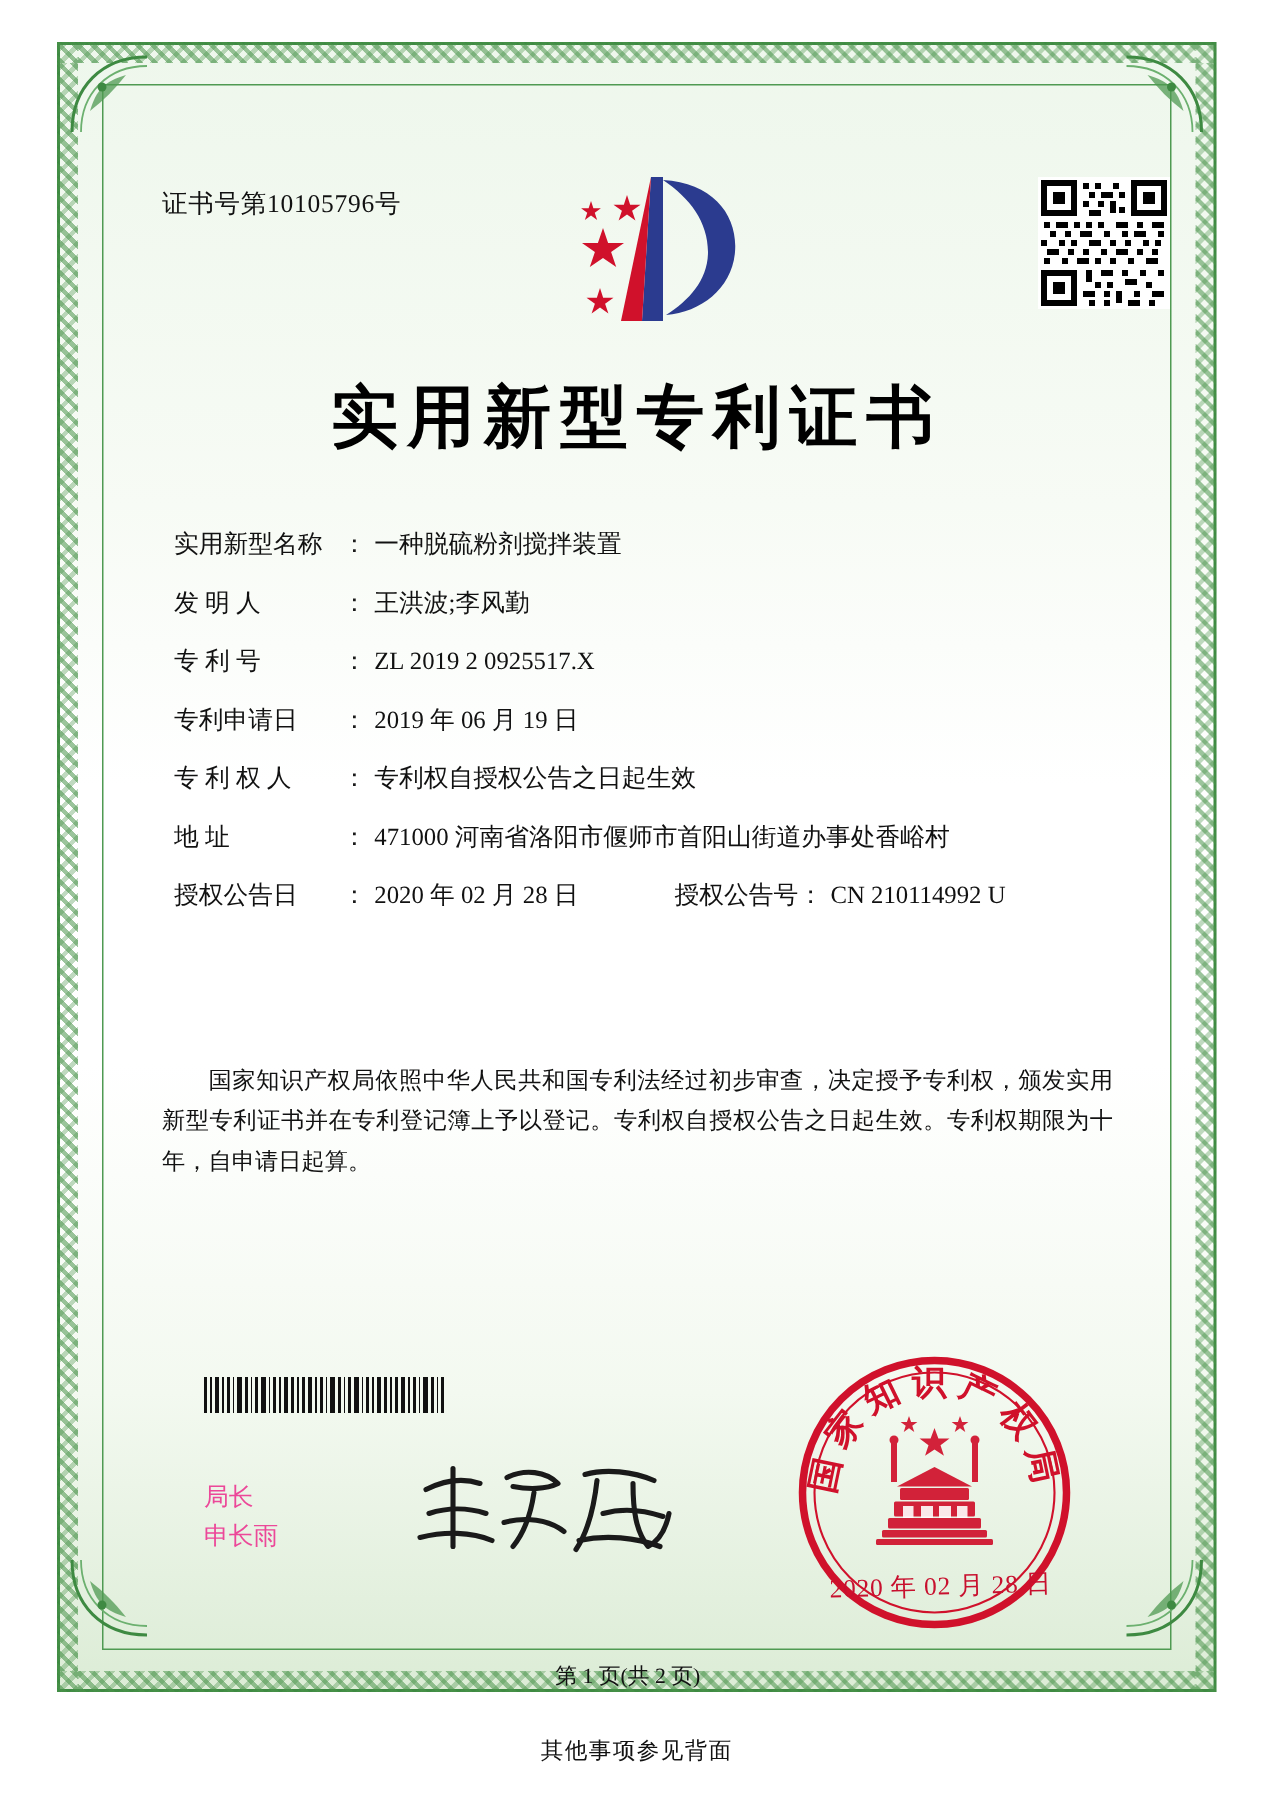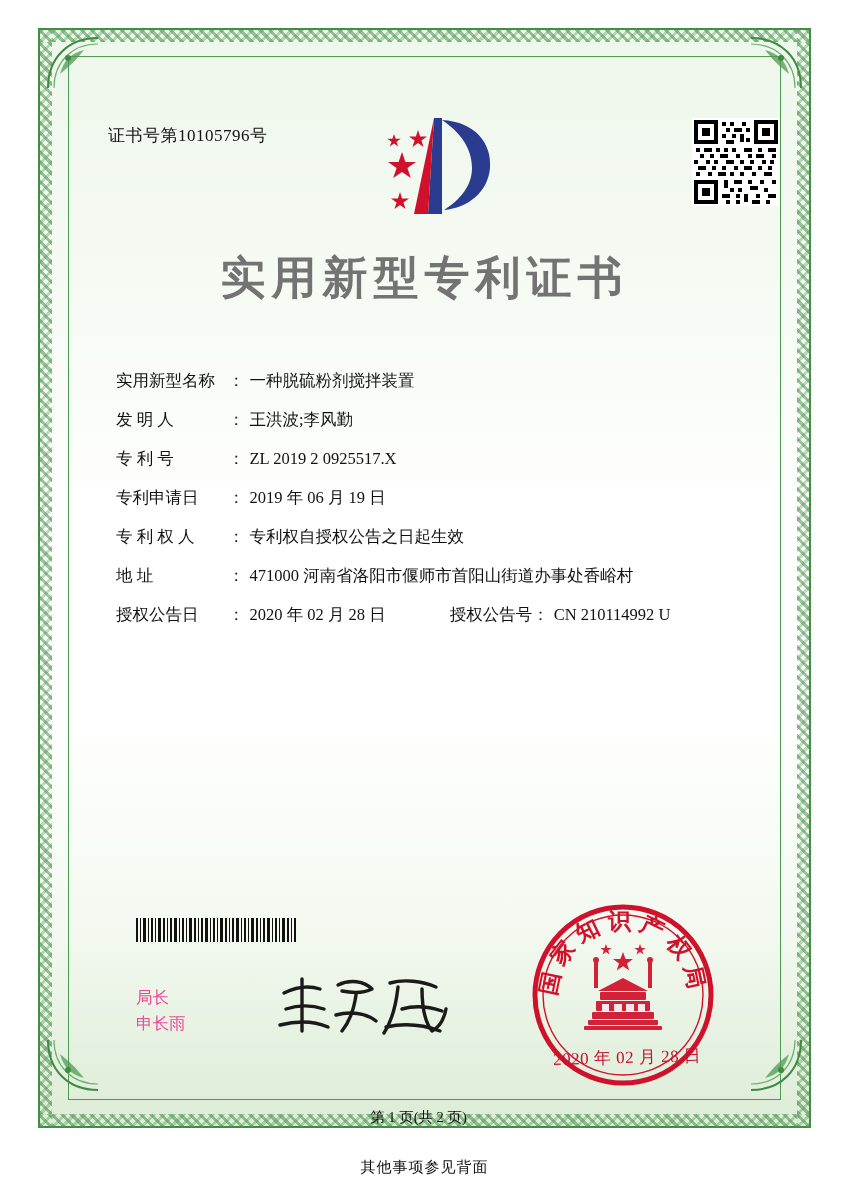--- a/index.html
+++ b/index.html
@@ -108,32 +108,31 @@
   
   .cert-title {
     position: absolute;
     left: 0; right: 0;
     top: 248px;
     text-align: center;
     font-family: "DejaVu Serif", "Liberation Serif", serif;
     font-weight: bold;
     font-size: 45px;
     letter-spacing: 6px;
-    color: #737373;
+    color: #000000;
   }
 
   
   .fields {
     position: absolute;
     left: 116px;
     top: 355px;
     width: 620px;
     font-size: 16.5px;
     line-height: 1;
-    margin-top: 18px;
   }
   .field-row {
     display: flex;
     align-items: baseline;
     margin-bottom: 22.5px;
     white-space: nowrap;
   }
   .field-label {
     width: 112px;
     flex: 0 0 112px;
@@ -419,20 +418,21 @@
       <span class="field-colon">：</span>
       <span class="field-value">2020 年 02 月 28 日</span>
       <span class="sub-label">授权公告号</span>
       <span class="field-colon">：</span>
       <span class="field-value">CN 210114992 U</span>
     </div>
 
   </div>
 
   <div class="body-text">
+    <p>国家知识产权局依照中华人民共和国专利法经过初步审查，决定授予专利权，颁发实用新型专利证书并在专利登记簿上予以登记。专利权自授权公告之日起生效。专利权期限为十年，自申请日起算。</p>
   </div>
 
   <div class="barcode">
     <svg width="160" height="24" viewBox="0 0 160 24" shape-rendering="crispEdges">
       <rect width="160" height="24" fill="#ffffff" opacity="0"></rect>
       <g fill="#111111">
         <rect x="0" y="0" width="2" height="24"></rect>
           <rect x="4" y="0" width="1" height="24"></rect>
         <rect x="7" y="0" width="3" height="24"></rect>
           <rect x="12" y="0" width="1" height="24"></rect>

